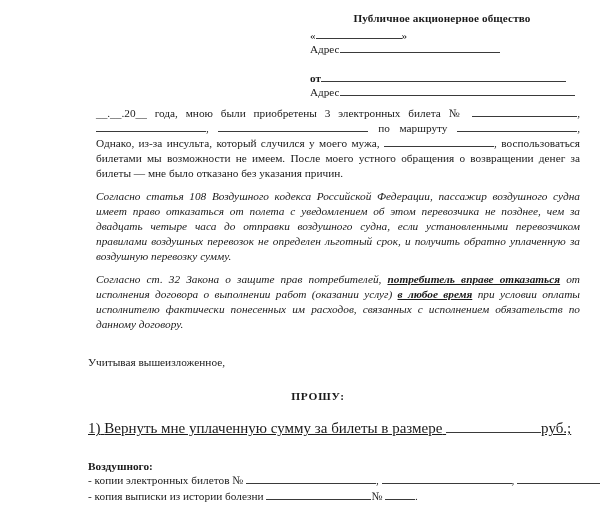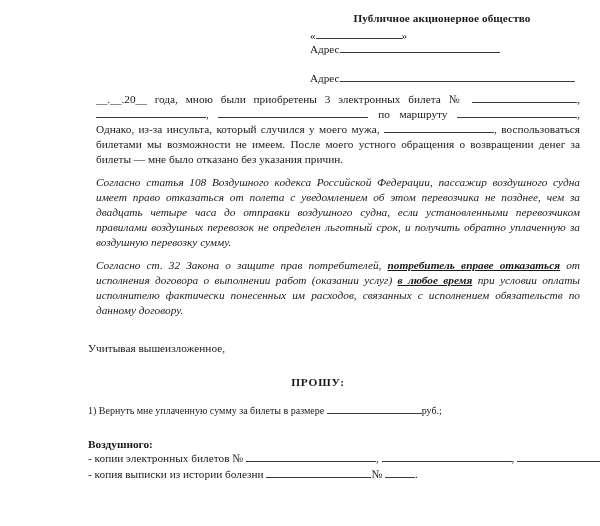--- a/index.html
+++ b/index.html
@@ -111,23 +111,24 @@
     text-align: center;
     font-size: 11.4px;
     font-weight: bold;
     letter-spacing: 0.8px;
     padding-right: 40px;
   }
   .req-list {
     margin-top: 16px;
   }
   .req-item {
-    font-size: 10px;
+    font-size: 15px;
     line-height: 1.45;
     white-space: nowrap;
+    text-decoration: underline;
   }
 
   
   .attach-title {
     margin-top: 20px;
     font-size: 11.3px;
     font-weight: bold;
   }
   .attach-item {
     font-size: 11.3px;
@@ -150,20 +151,24 @@
       <span class="lbl">»</span>
     </div>
 
     <div class="hline">
       <span class="lbl">Адрес</span>
       <span class="rule w-addr1"></span>
     </div>
 
     <div class="gap-14"></div>
 
+    <div class="hline">
+      <span class="lbl bold">от</span>
+      <span class="rule w-from"></span>
+    </div>
 
     <div class="hline">
       <span class="lbl">Адрес</span>
       <span class="rule w-addr2"></span>
     </div>
 
   </div>
 
 
   <div class="body-wrap">

